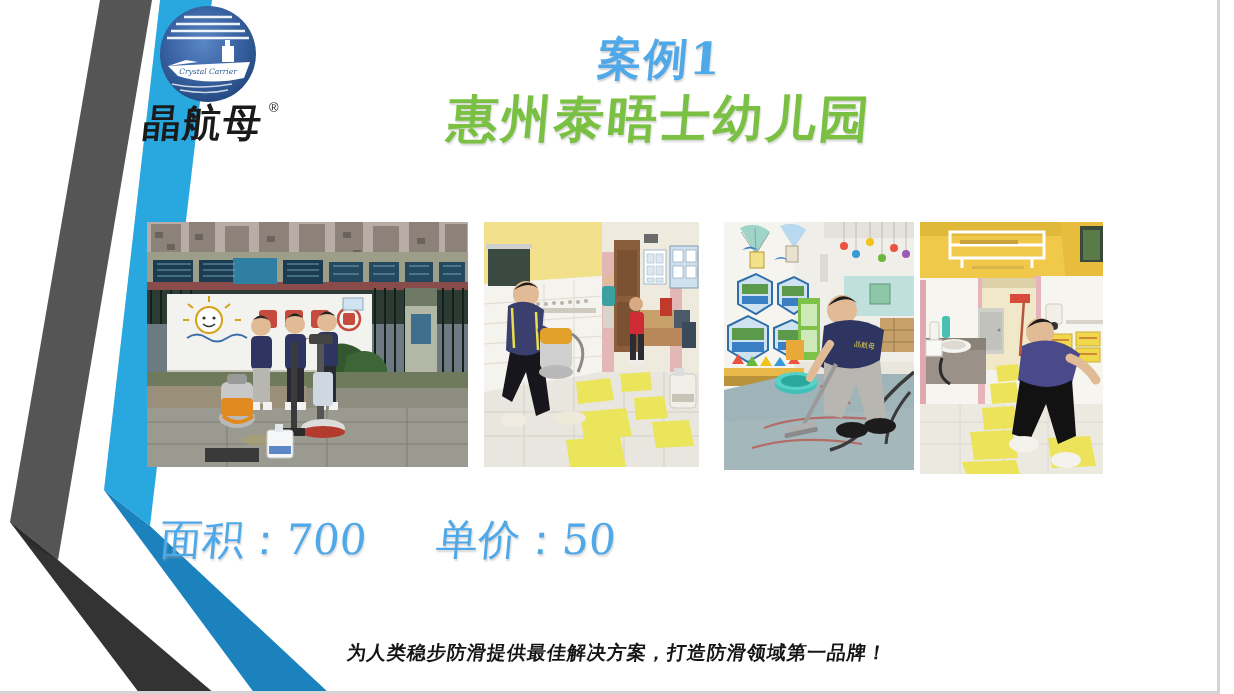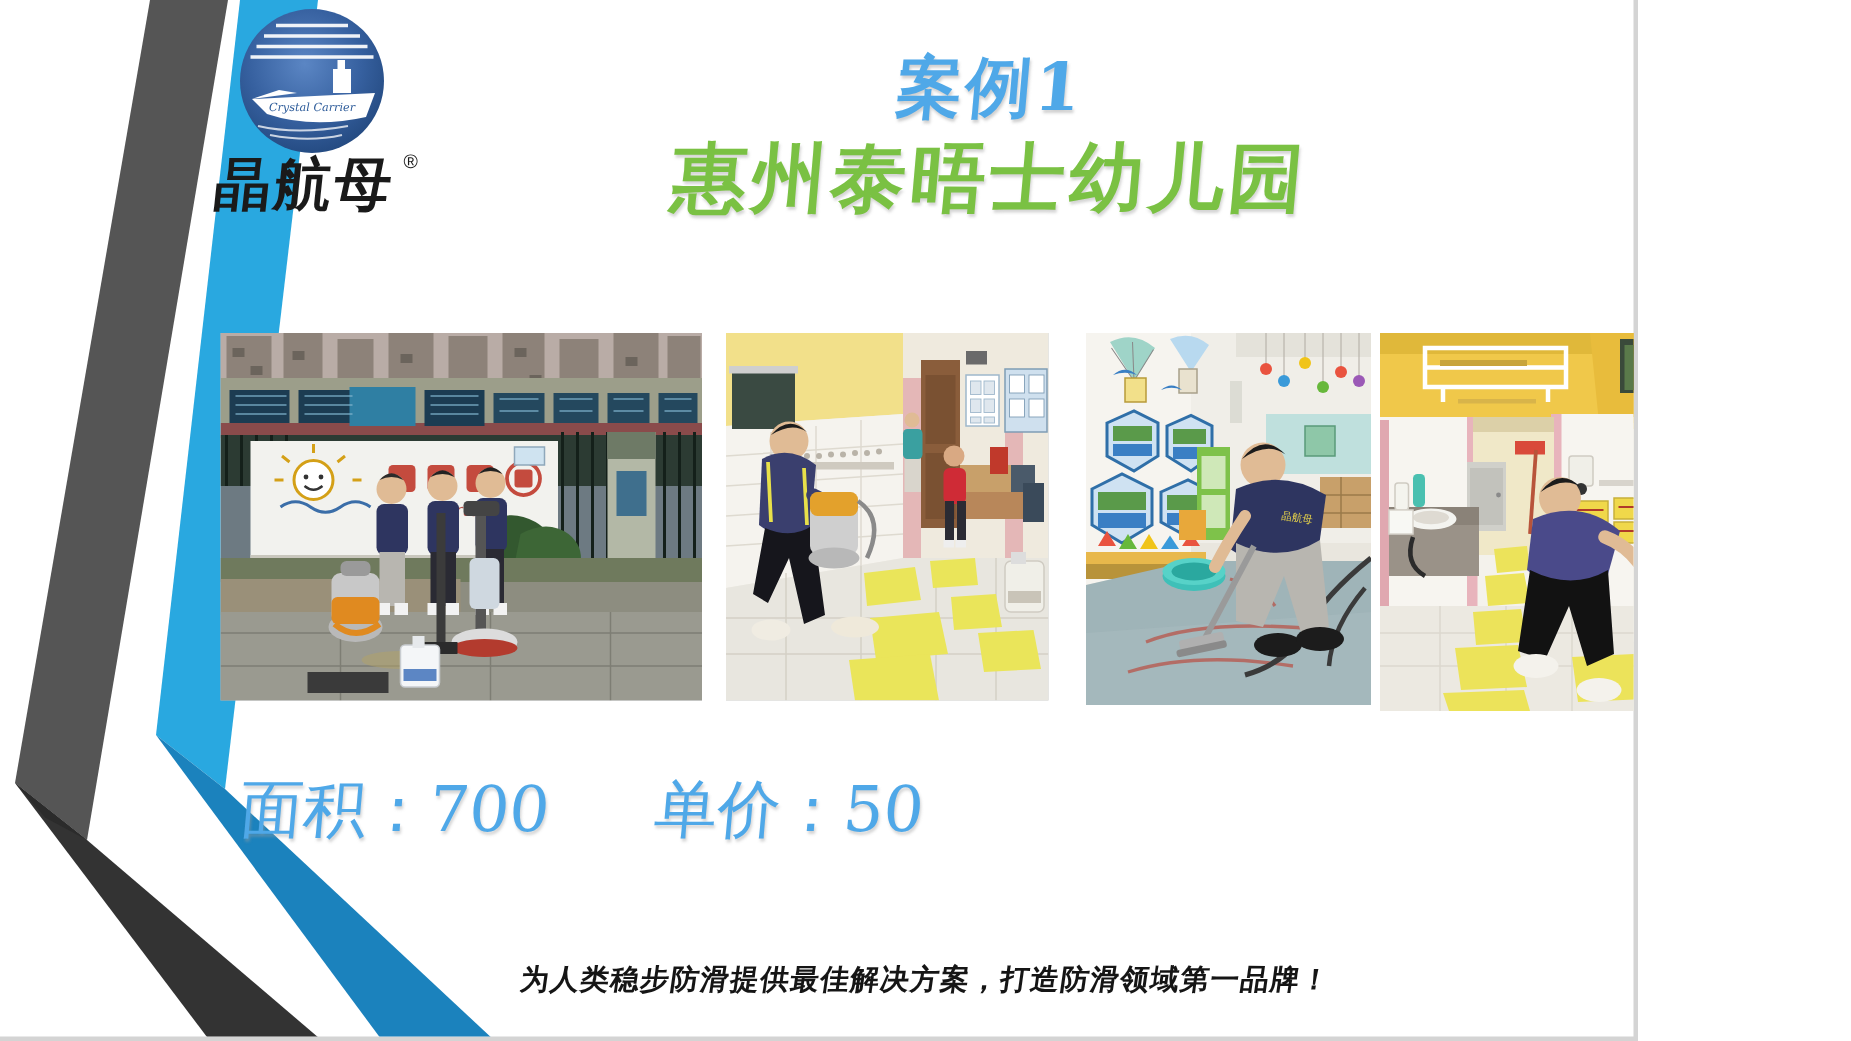--- a/index.html
+++ b/index.html
@@ -3,21 +3,21 @@
 <meta charset="utf-8">
 <style>
   * { margin:0; padding:0; box-sizing:border-box; }
   html,body { width:1234px; height:694px; overflow:hidden; }
   body {
     font-family:"Liberation Sans","DejaVu Sans",sans-serif;
     background:#ffffff;
     position:relative;
   }
   #slide {
-    position:absolute; left:0; top:0; width:1092px; height:694px;
+    position:absolute; left:0; top:0; width:1220px; height:694px;
     background:#ffffff; overflow:hidden;
     border-right:3px solid #d4d4d4;
     border-bottom:3px solid #d4d4d4;
   }
 
   
   .chev { position:absolute; left:0; top:0; width:330px; height:694px; pointer-events:none; }
 
   
   .logo-wrap {

